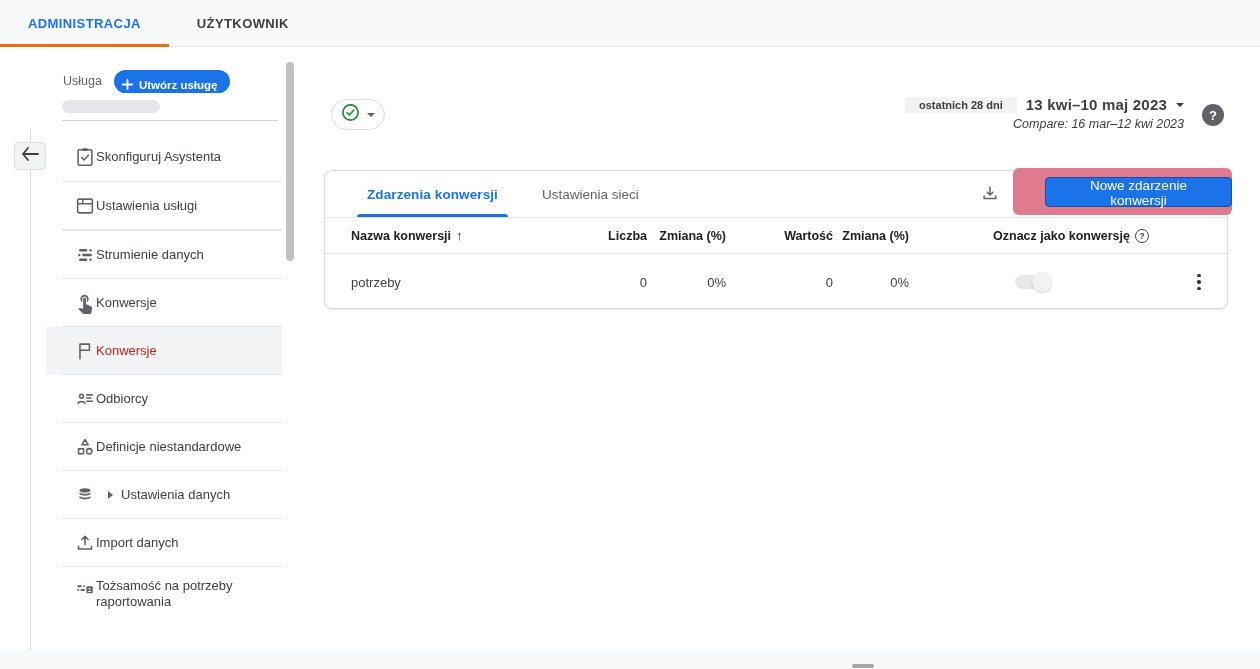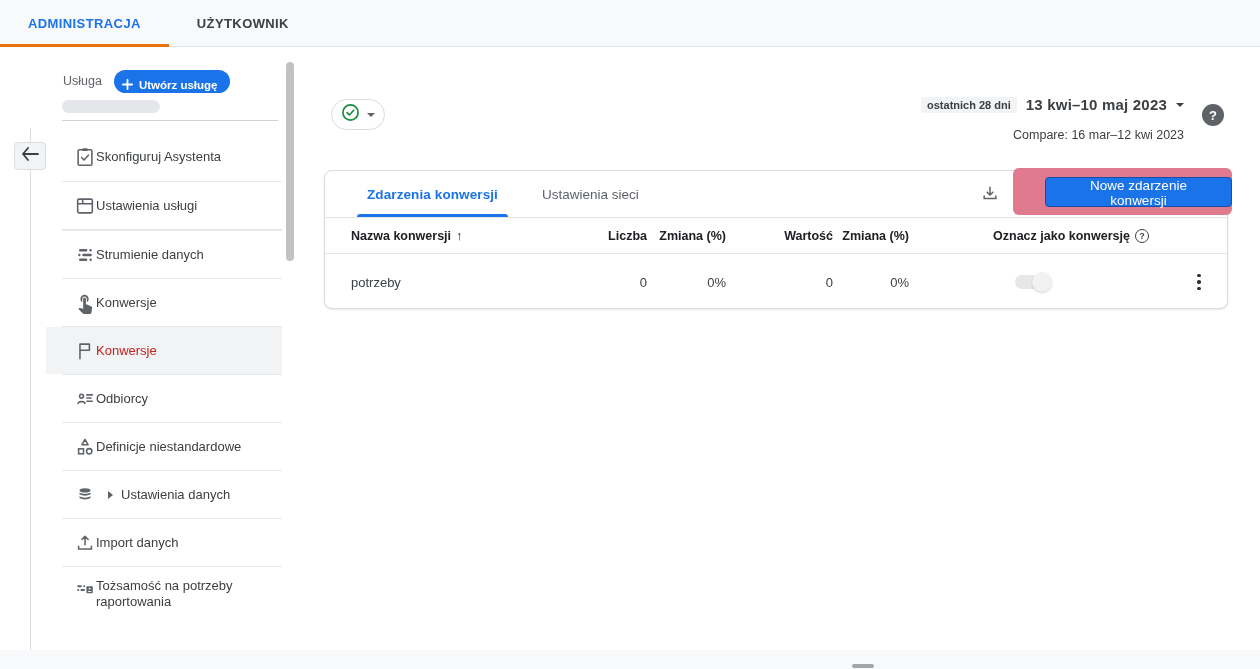--- a/index.html
+++ b/index.html
@@ -53,24 +53,24 @@
   
   .status-pill { position:absolute; left:331px; top:99px; width:54px; height:31px;
                  border:1px solid #dadce0; border-radius:16px; background:#fff;
                  display:flex; align-items:center; justify-content:center; gap:7px; cursor:pointer; }
   .caret-down { width:0; height:0; border-top:4.5px solid #5f6368;
                 border-left:4.5px solid transparent; border-right:4.5px solid transparent; }
 
   .date-block { position:absolute; right:76px; top:96px; text-align:right; }
   .date-row { display:flex; align-items:center; justify-content:flex-end; gap:9px; cursor:pointer; }
   .date-badge { background:#f1f3f4; color:#3c4043; font-size:11px; font-weight:bold;
-                padding:2px 6px; border-radius:2px; }
+                padding:2px 14px; border-radius:2px; }
   .date-range { font-size:15px; font-weight:bold; color:#3c4043; letter-spacing:.2px; }
   .date-row .caret-down { border-top-color:#3c4043; }
-  .compare { margin-top:15px; font-size:12.5px; color:#3c4043; }
+  .compare { margin-top:4px; font-size:12.5px; color:#3c4043;font-style:italic; }
 
   .help-btn { position:absolute; left:1202px; top:104px; width:22px; height:22px; border-radius:50%;
               background:#5f6368; color:#fff; font-size:13px; font-weight:bold;
               display:flex; align-items:center; justify-content:center; cursor:pointer; }
 
   
   .card { position:absolute; left:324px; top:170px; width:904px; height:139px;
           background:#fff; border:1px solid #dadce0; border-radius:8px;
           box-shadow:0 1px 2px rgba(60,64,67,.12); }
   .tabbar { position:relative; height:46px; display:flex; align-items:center; padding-left:32px; }

